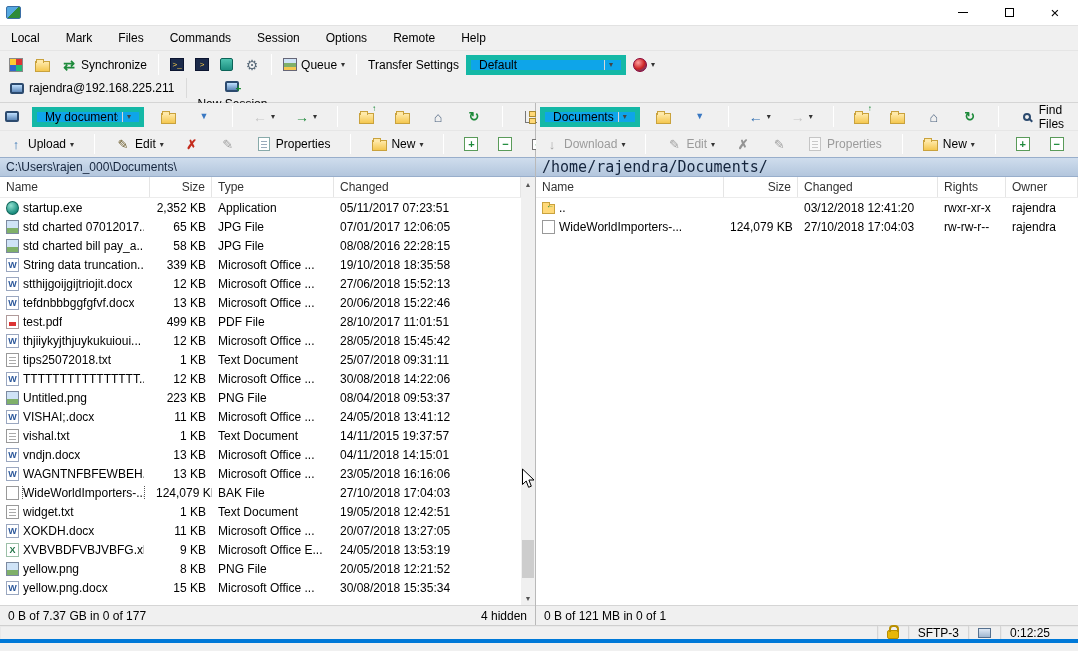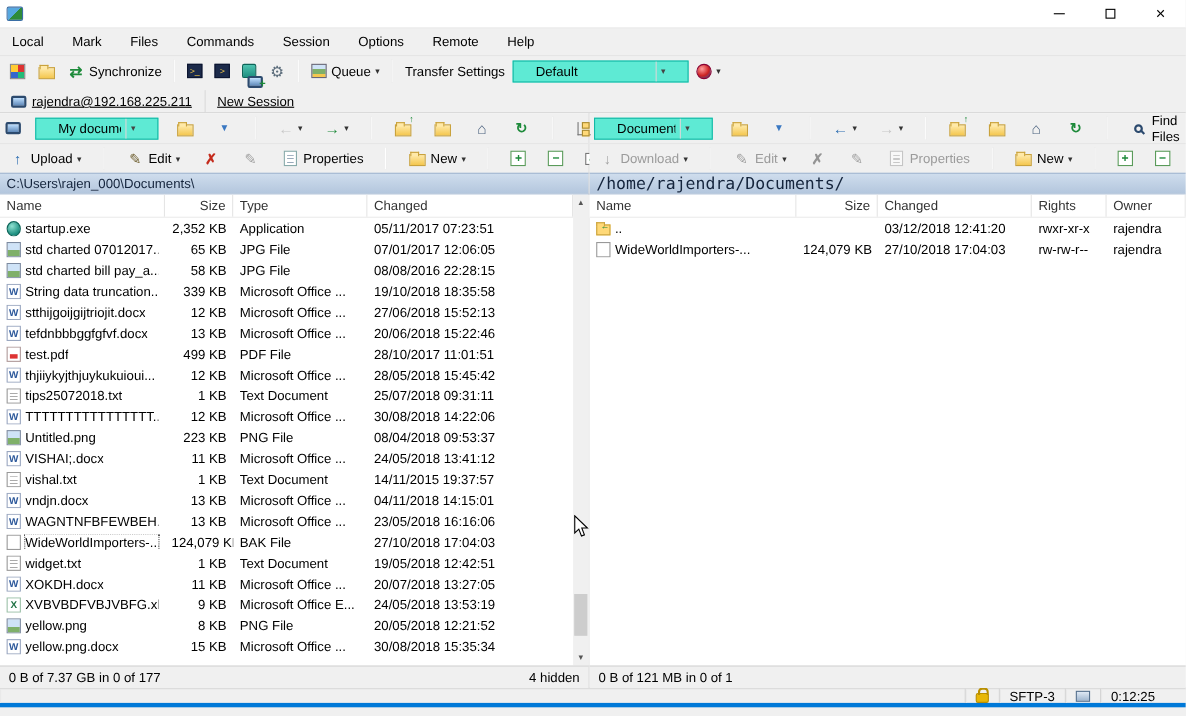--- a/index.html
+++ b/index.html
@@ -32,27 +32,27 @@
   .caret { font-size:8px; color:#333; }
   .grid4 { width:14px; height:14px; background:conic-gradient(#d33 0 25%, #2b7 25% 50%, #36c 50% 75%, #fc3 75%); border:1px solid #888; }
   .fold { width:15px; height:11px; background:linear-gradient(#ffe9a8,#f4c74f); border:1px solid #c9a23d; position:relative; margin-top:3px; }
   .fold::before { content:""; position:absolute; top:-3px; left:0; width:6px; height:3px; background:#ffe9a8; border:1px solid #c9a23d; border-bottom:none; }
   .funnel { color:#3a78c2; font-size:9px; }
   .sync-glyph { color:#1d8a3a; font-weight:bold; font-size:14px; }
   .term { width:14px; height:13px; background:#1b2a4a; color:#ffd24a; font-size:8px; display:flex; align-items:flex-end; padding:1px 2px; border:1px solid #0c1530; }
   .tealsq { width:13px; height:13px; background:linear-gradient(#4ec3b0,#1d8f80); border:1px solid #0c6458; border-radius:2px; }
   .gear { color:#5a6b7a; font-size:14px; }
   .queue-glyph { width:14px; height:13px; background:linear-gradient(#cfe3f7 0 4px, #7fb069 4px 8px, #f4c74f 8px); border:1px solid #667; }
-  .combo { background:#5eead4; border:1px solid #14b8a6; height:20px; display:flex; align-items:center; padding:0 20px; gap:4px; }
+  .combo { background:#0ea5e9; border:5px solid #14b8a6; height:20px; display:flex; align-items:center; padding:0 8px; gap:4px; }
   .combo .cbtext { flex:1; white-space:nowrap; overflow:hidden; }
   .combo .cbarrow { font-size:8px; color:#444; border-left:1px solid #d7d7d7; padding-left:4px; align-self:stretch; display:flex; align-items:center; }
   .sphere { width:14px; height:14px; border-radius:50%; background:radial-gradient(circle at 35% 30%, #ff9d9d, #c22 55%, #2255aa); border:1px solid #803; }
 
   
-  .sessionbar { height:25px; display:flex; align-items:flex-end; background:#f0f0f0; padding-left:4px; border-bottom:1px solid #d5d5d5;text-decoration:underline; }
+  .sessionbar { height:25px; display:flex; align-items:flex-start; background:#f0f0f0; padding-left:4px; border-bottom:1px solid #d5d5d5; }
   .session-tab { display:flex; align-items:center; gap:5px; padding:3px 12px 3px 6px; border-right:1px solid #dadada; }
   .mon { width:14px; height:11px; background:linear-gradient(#bfe0ff,#5d87b8); border:2px solid #2c4a6e; border-radius:2px; flex:none; }
   .newsession-btn { display:flex; align-items:center; gap:5px; padding:3px 10px;flex-direction:column; }
   .mon-plus { position:relative; }
   .mon-plus::after { content:"+"; position:absolute; right:-4px; bottom:-4px; color:#1d8a3a; font-weight:bold; font-size:10px; }
 
   
   .main { display:flex; height:522px; }
   .panel { display:flex; flex-direction:column; background:#fff; min-width:0; }
   .panel.left { width:536px; border-right:1px solid #b9b9b9; }

